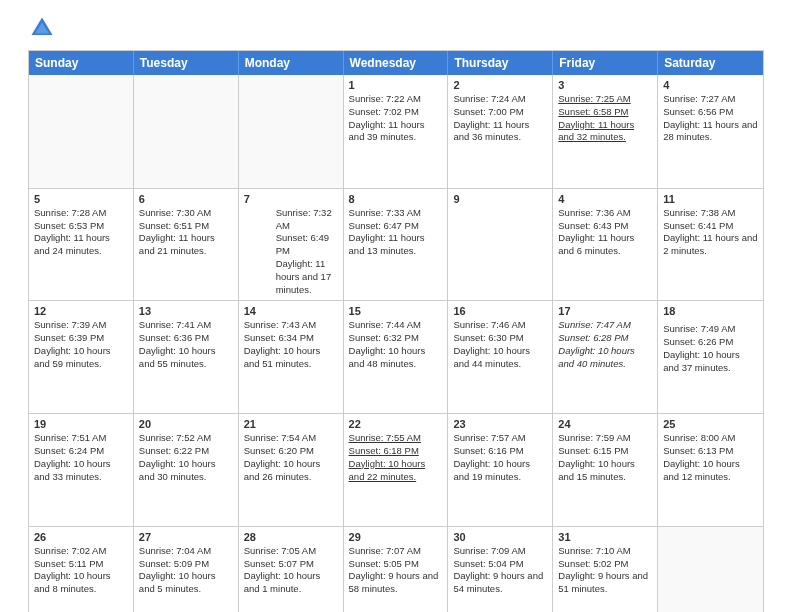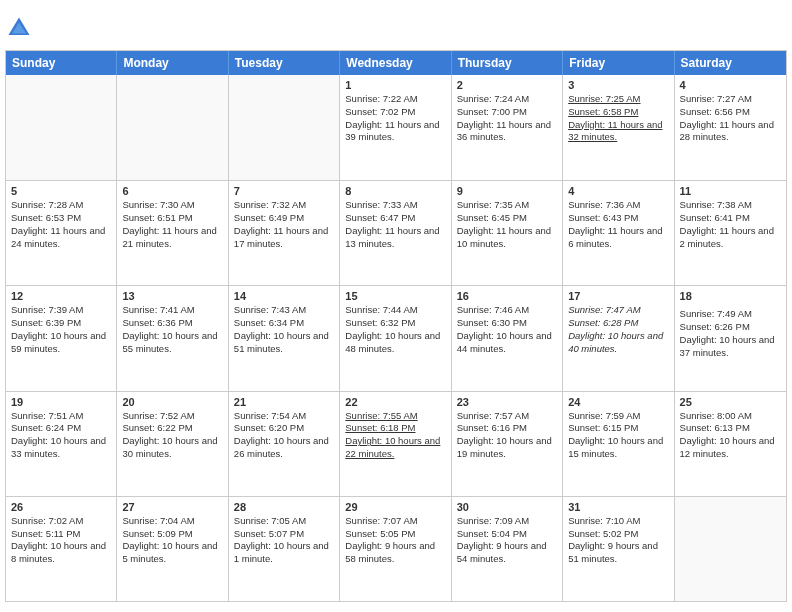--- a/index.html
+++ b/index.html
@@ -6,21 +6,21 @@
     body {
       font-family: Arial, sans-serif;
       background: #fff;
       width: 792px;
       height: 612px;
       overflow: hidden;
     }
     .container {
       width: 792px;
       height: 612px;
-      padding: 10px 5px;
+      padding: 10px 28px;
       display: flex;
       flex-direction: column;
     }
     .header {
       display: flex;
       align-items: flex-start;
       justify-content: space-between;
       margin-bottom: 8px;
     }
     .logo {
@@ -130,22 +130,22 @@
     </div>
     <div class="title-block">
       <div class="month-title"></div>
       <div class="subtitle"></div>
     </div>
   </div>
 
   <div class="calendar">
     <div class="cal-header">
     <div class="cal-header-cell">Sunday</div>
+        <div class="cal-header-cell">Tuesday</div>
         <div class="cal-header-cell">Monday</div>
-        <div class="cal-header-cell">Tuesday</div>
         <div class="cal-header-cell">Wednesday</div>
         <div class="cal-header-cell">Thursday</div>
         <div class="cal-header-cell">Friday</div>
         <div class="cal-header-cell">Saturday</div>
       </div>
     <div class="cal-body">
     <div class="cal-row">
           <div class="cal-cell empty"></div>
           <div class="cal-cell empty"></div>
           <div class="cal-cell empty"></div>
@@ -182,35 +182,32 @@
 Daylight: 11 hours and 24 minutes.</div>
           </div>
           <div class="cal-cell">
             <div class="day-num">6</div>
             <div class="day-info" style="white-space: pre-line;">Sunrise: 7:30 AM
 Sunset: 6:51 PM
 Daylight: 11 hours and 21 minutes.</div>
           </div>
           <div class="cal-cell">
             <div class="day-num">7</div>
-            <div class="day-info" style="white-space: pre-line;">Sunrise: 7:32 AM
+            <div class="day-info" style="white-space: pre-line; margin-left: 32px;">Sunrise: 7:32 AM
 Sunset: 6:49 PM
 Daylight: 11 hours and 17 minutes.</div>
           </div>
           <div class="cal-cell">
             <div class="day-num">8</div>
             <div class="day-info" style="white-space: pre-line;">Sunrise: 7:33 AM
 Sunset: 6:47 PM
 Daylight: 11 hours and 13 minutes.</div>
           </div>
           <div class="cal-cell">
             <div class="day-num">9</div>
-            <div class="day-info" style="white-space: pre-line;">Sunrise: 7:35 AM
-Sunset: 6:45 PM
-Daylight: 11 hours and 10 minutes.</div>
           </div>
           <div class="cal-cell">
             <div class="day-num">4</div>
             <div class="day-info" style="white-space: pre-line;">Sunrise: 7:36 AM
 Sunset: 6:43 PM
 Daylight: 11 hours and 6 minutes.</div>
           </div>
           <div class="cal-cell">
             <div class="day-num">11</div>
             <div class="day-info" style="white-space: pre-line;">Sunrise: 7:38 AM

